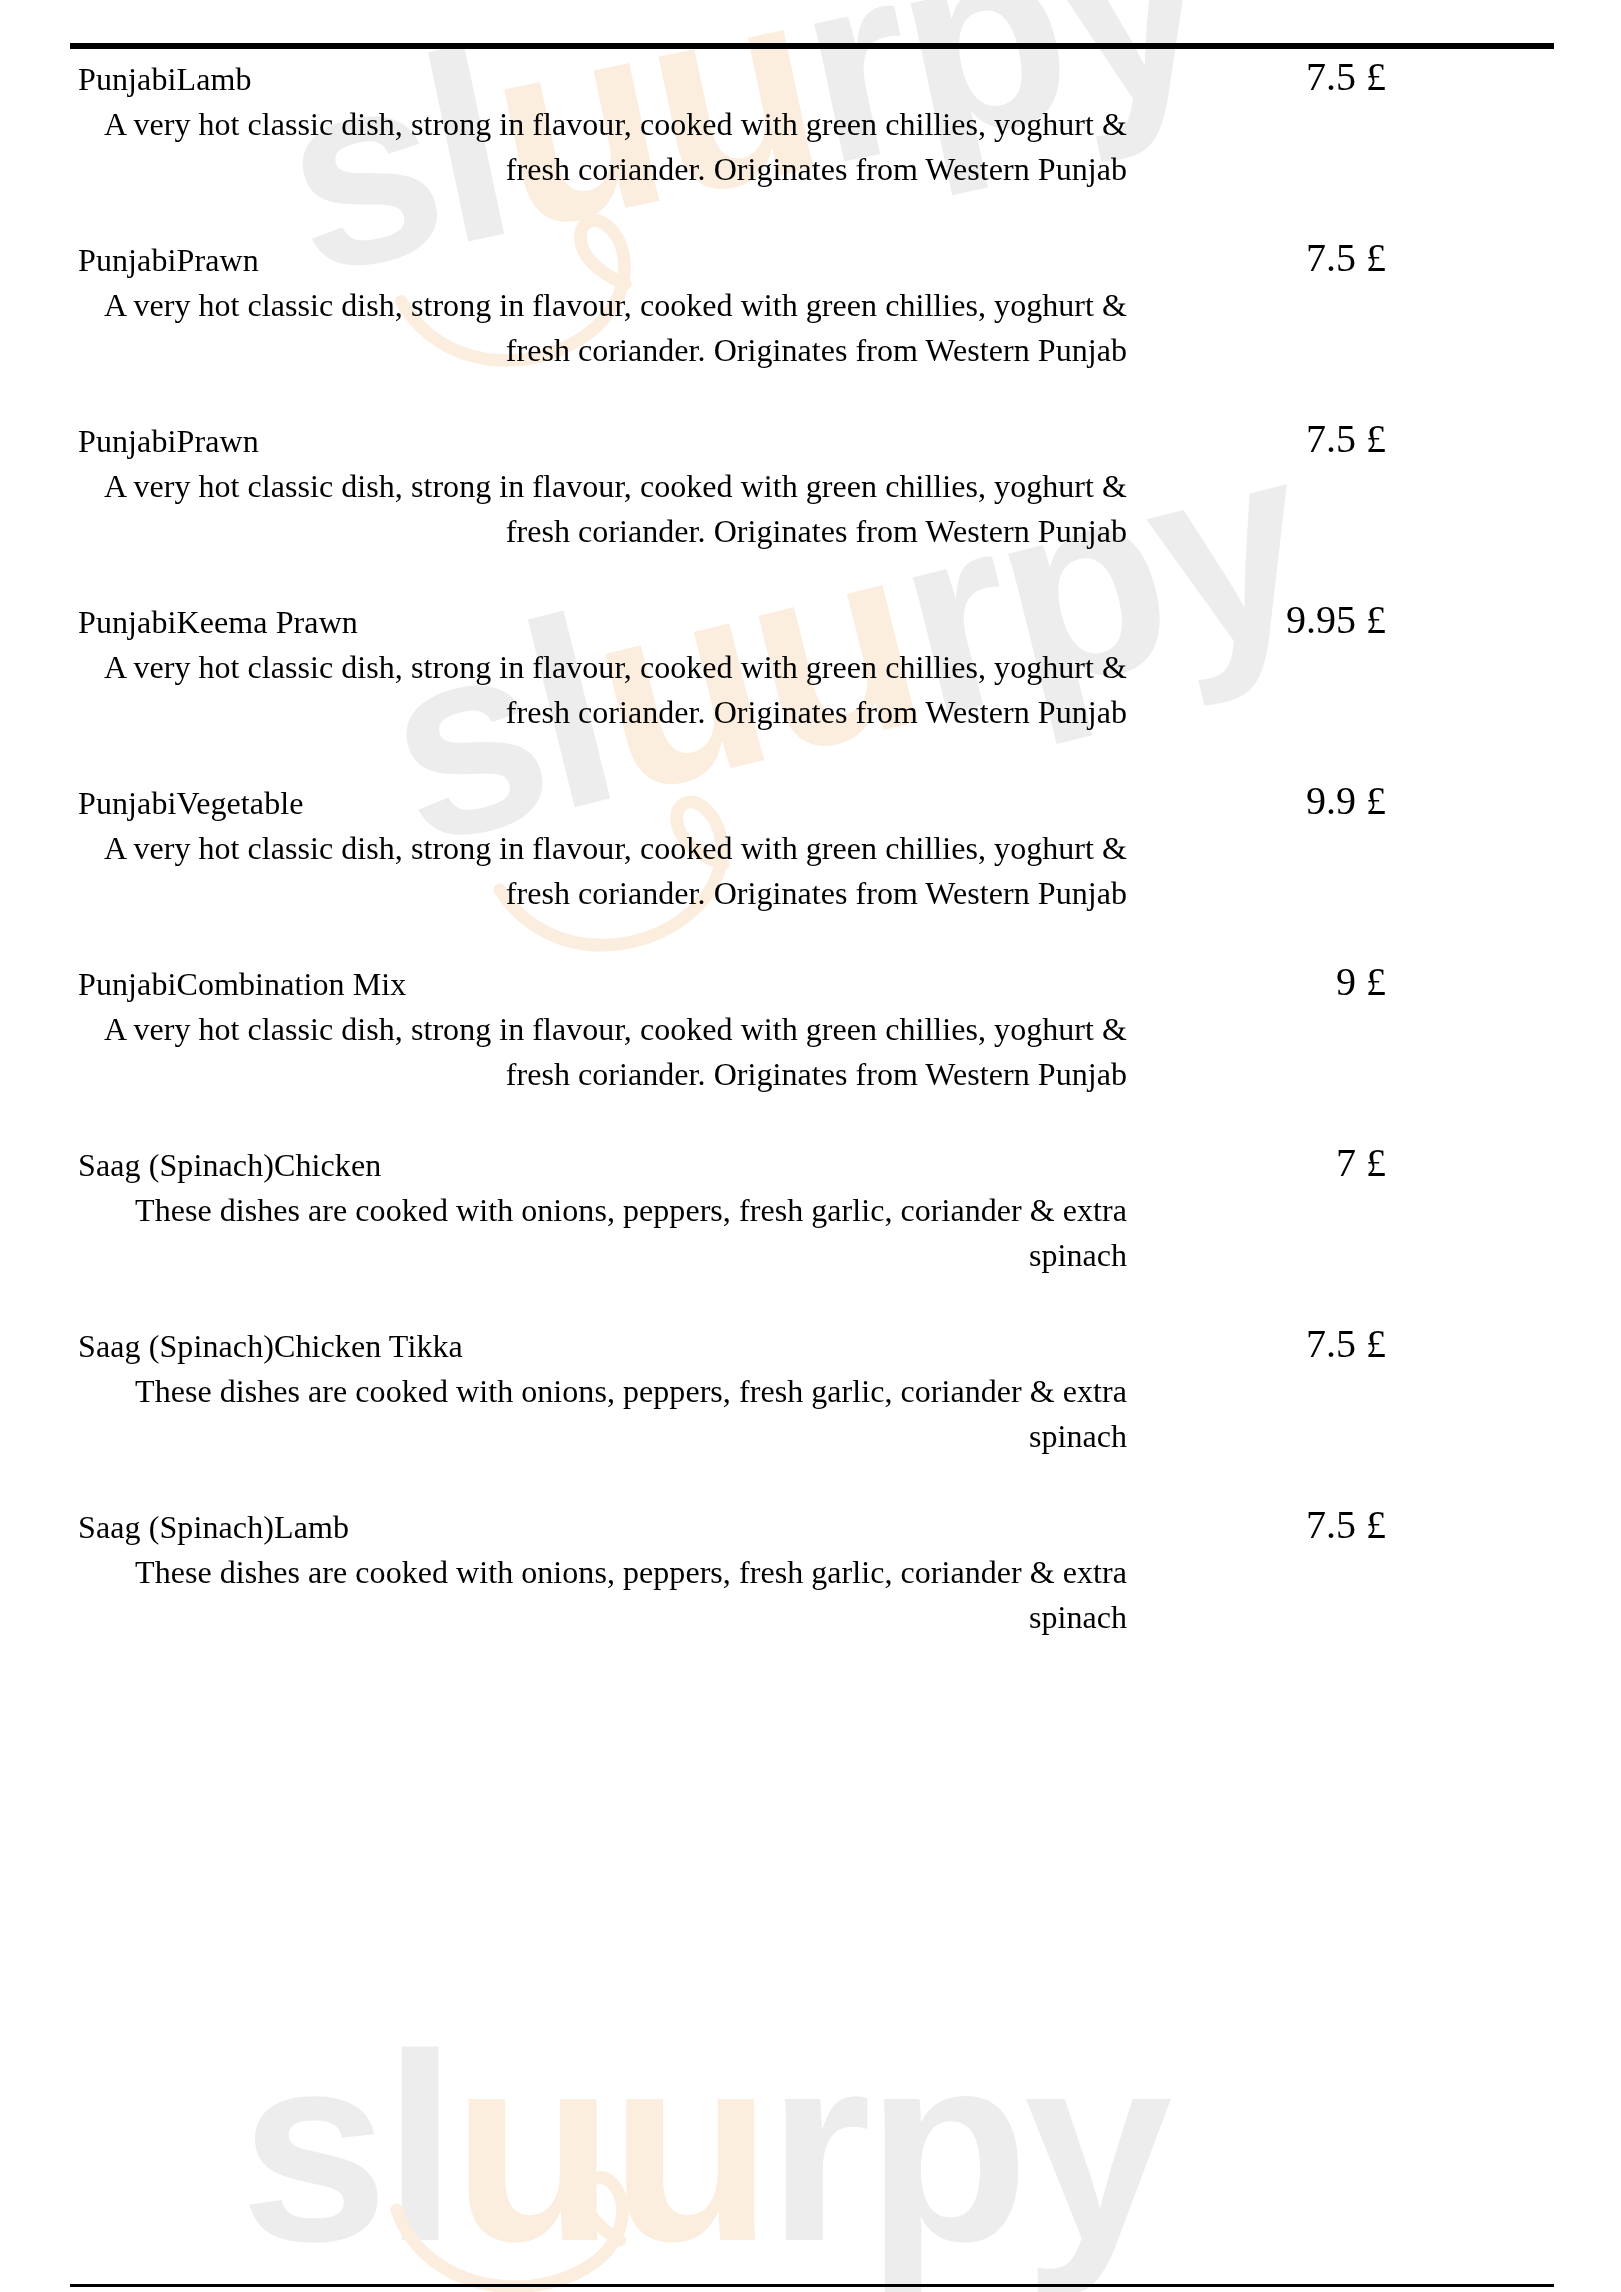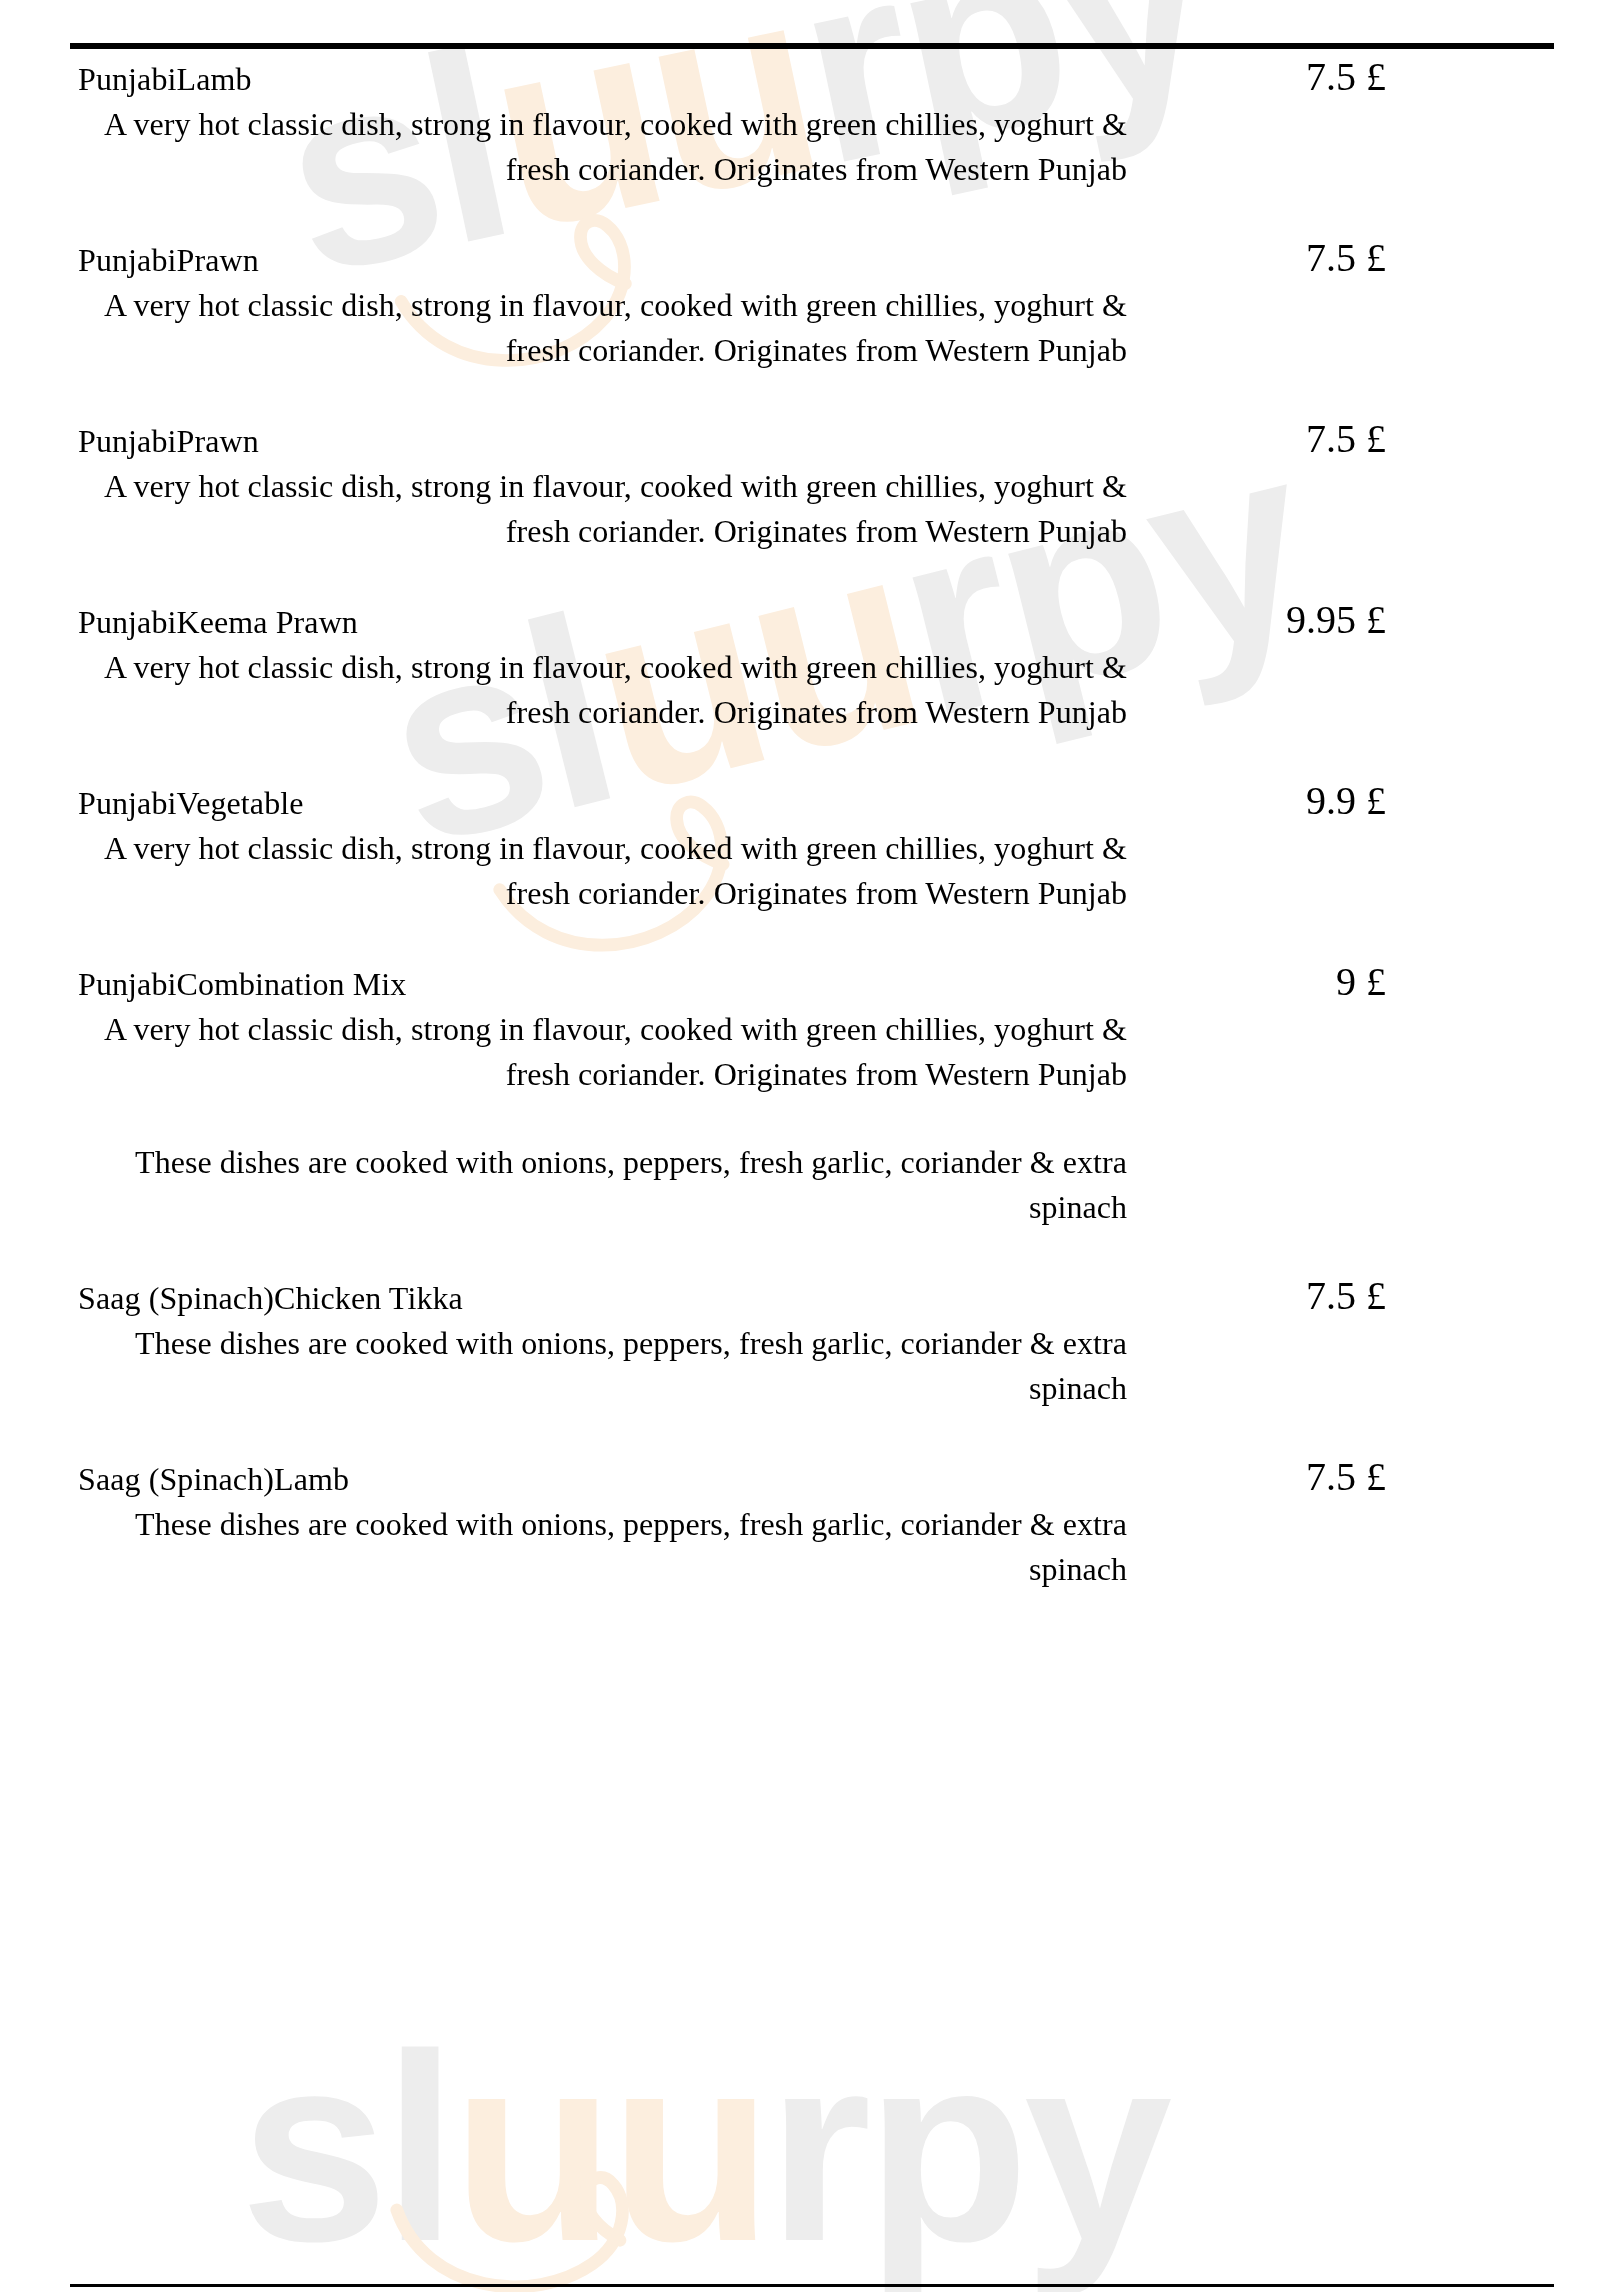--- a/index.html
+++ b/index.html
@@ -171,20 +171,24 @@
 
     <div class="item">
       <div class="item-head">
         <div class="item-name">PunjabiCombination Mix</div>
         <div class="item-price">9 £</div>
       </div>
       <div class="item-desc">A very hot classic dish, strong in flavour, cooked with green chillies, yoghurt &amp; fresh coriander. Originates from Western Punjab</div>
     </div>
 
     <div class="item">
+      <div class="item-head">
+        <div class="item-name">Saag (Spinach)Chicken</div>
+        <div class="item-price">7 £</div>
+      </div>
       <div class="item-desc">These dishes are cooked with onions, peppers, fresh garlic, coriander &amp; extra spinach</div>
     </div>
 
     <div class="item">
       <div class="item-head">
         <div class="item-name">Saag (Spinach)Chicken Tikka</div>
         <div class="item-price">7.5 £</div>
       </div>
       <div class="item-desc">These dishes are cooked with onions, peppers, fresh garlic, coriander &amp; extra spinach</div>
     </div>

